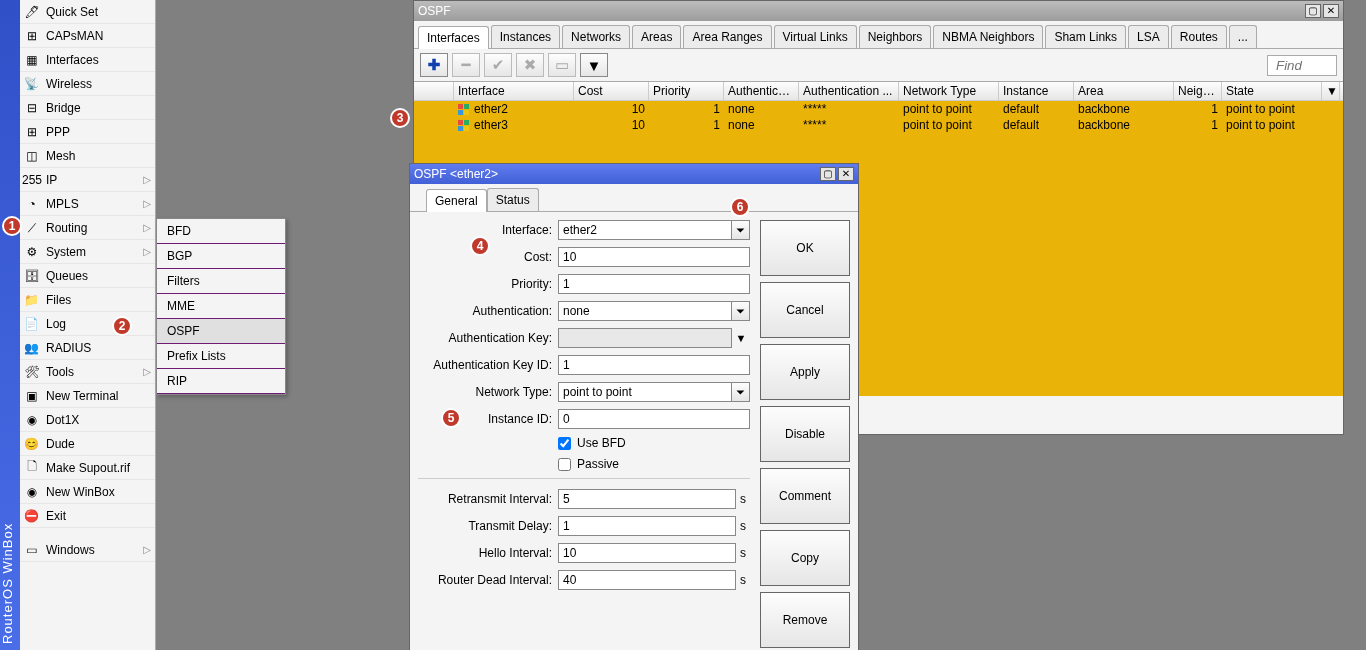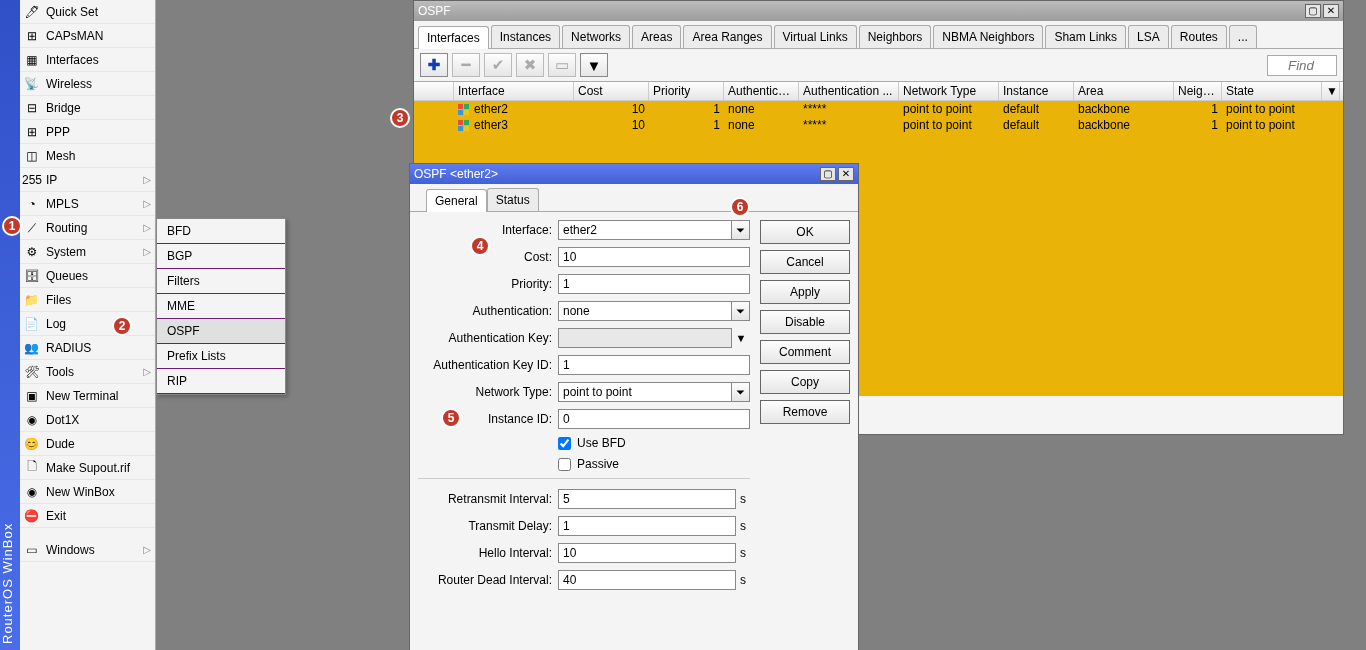--- a/index.html
+++ b/index.html
@@ -153,21 +153,21 @@
   display: inline-flex;
   align-items: center;
   justify-content: center;
   font-size: 15px;
 }
 .tbtn.dis { color: #aaa; border-color: #bbb; }
 .find-box {
   margin-left: auto;
   width: 70px;
   border: 1px solid #aaa;
-  padding: 2px 20px;
+  padding: 2px 8px;
   font-style: italic;
   color: #aaa;
   background: #fff;
 }
 .tbl {
   border-top: 1px solid #aaa;
   background: #eab308;
   height: 315px;
 }
 .thead, .trow {
@@ -256,21 +256,21 @@
 .hr { border: none; border-top: 1px solid #ccc; margin: 6px 0 10px 0; }
 .btn-col {
   width: 90px;
   display: flex;
   flex-direction: column;
   gap: 6px;
 }
 .dbtn {
   border: 1px solid #666;
   background: linear-gradient(#fdfdfd,#e6e6e6);
-  padding: 4px 0;
+  padding: 20px 0;
   cursor: pointer;
   font-size: 12px;
 }
 
 
 .badge {
   position: absolute;
   width: 20px; height: 20px;
   border-radius: 50%;
   background: #c0392b;

